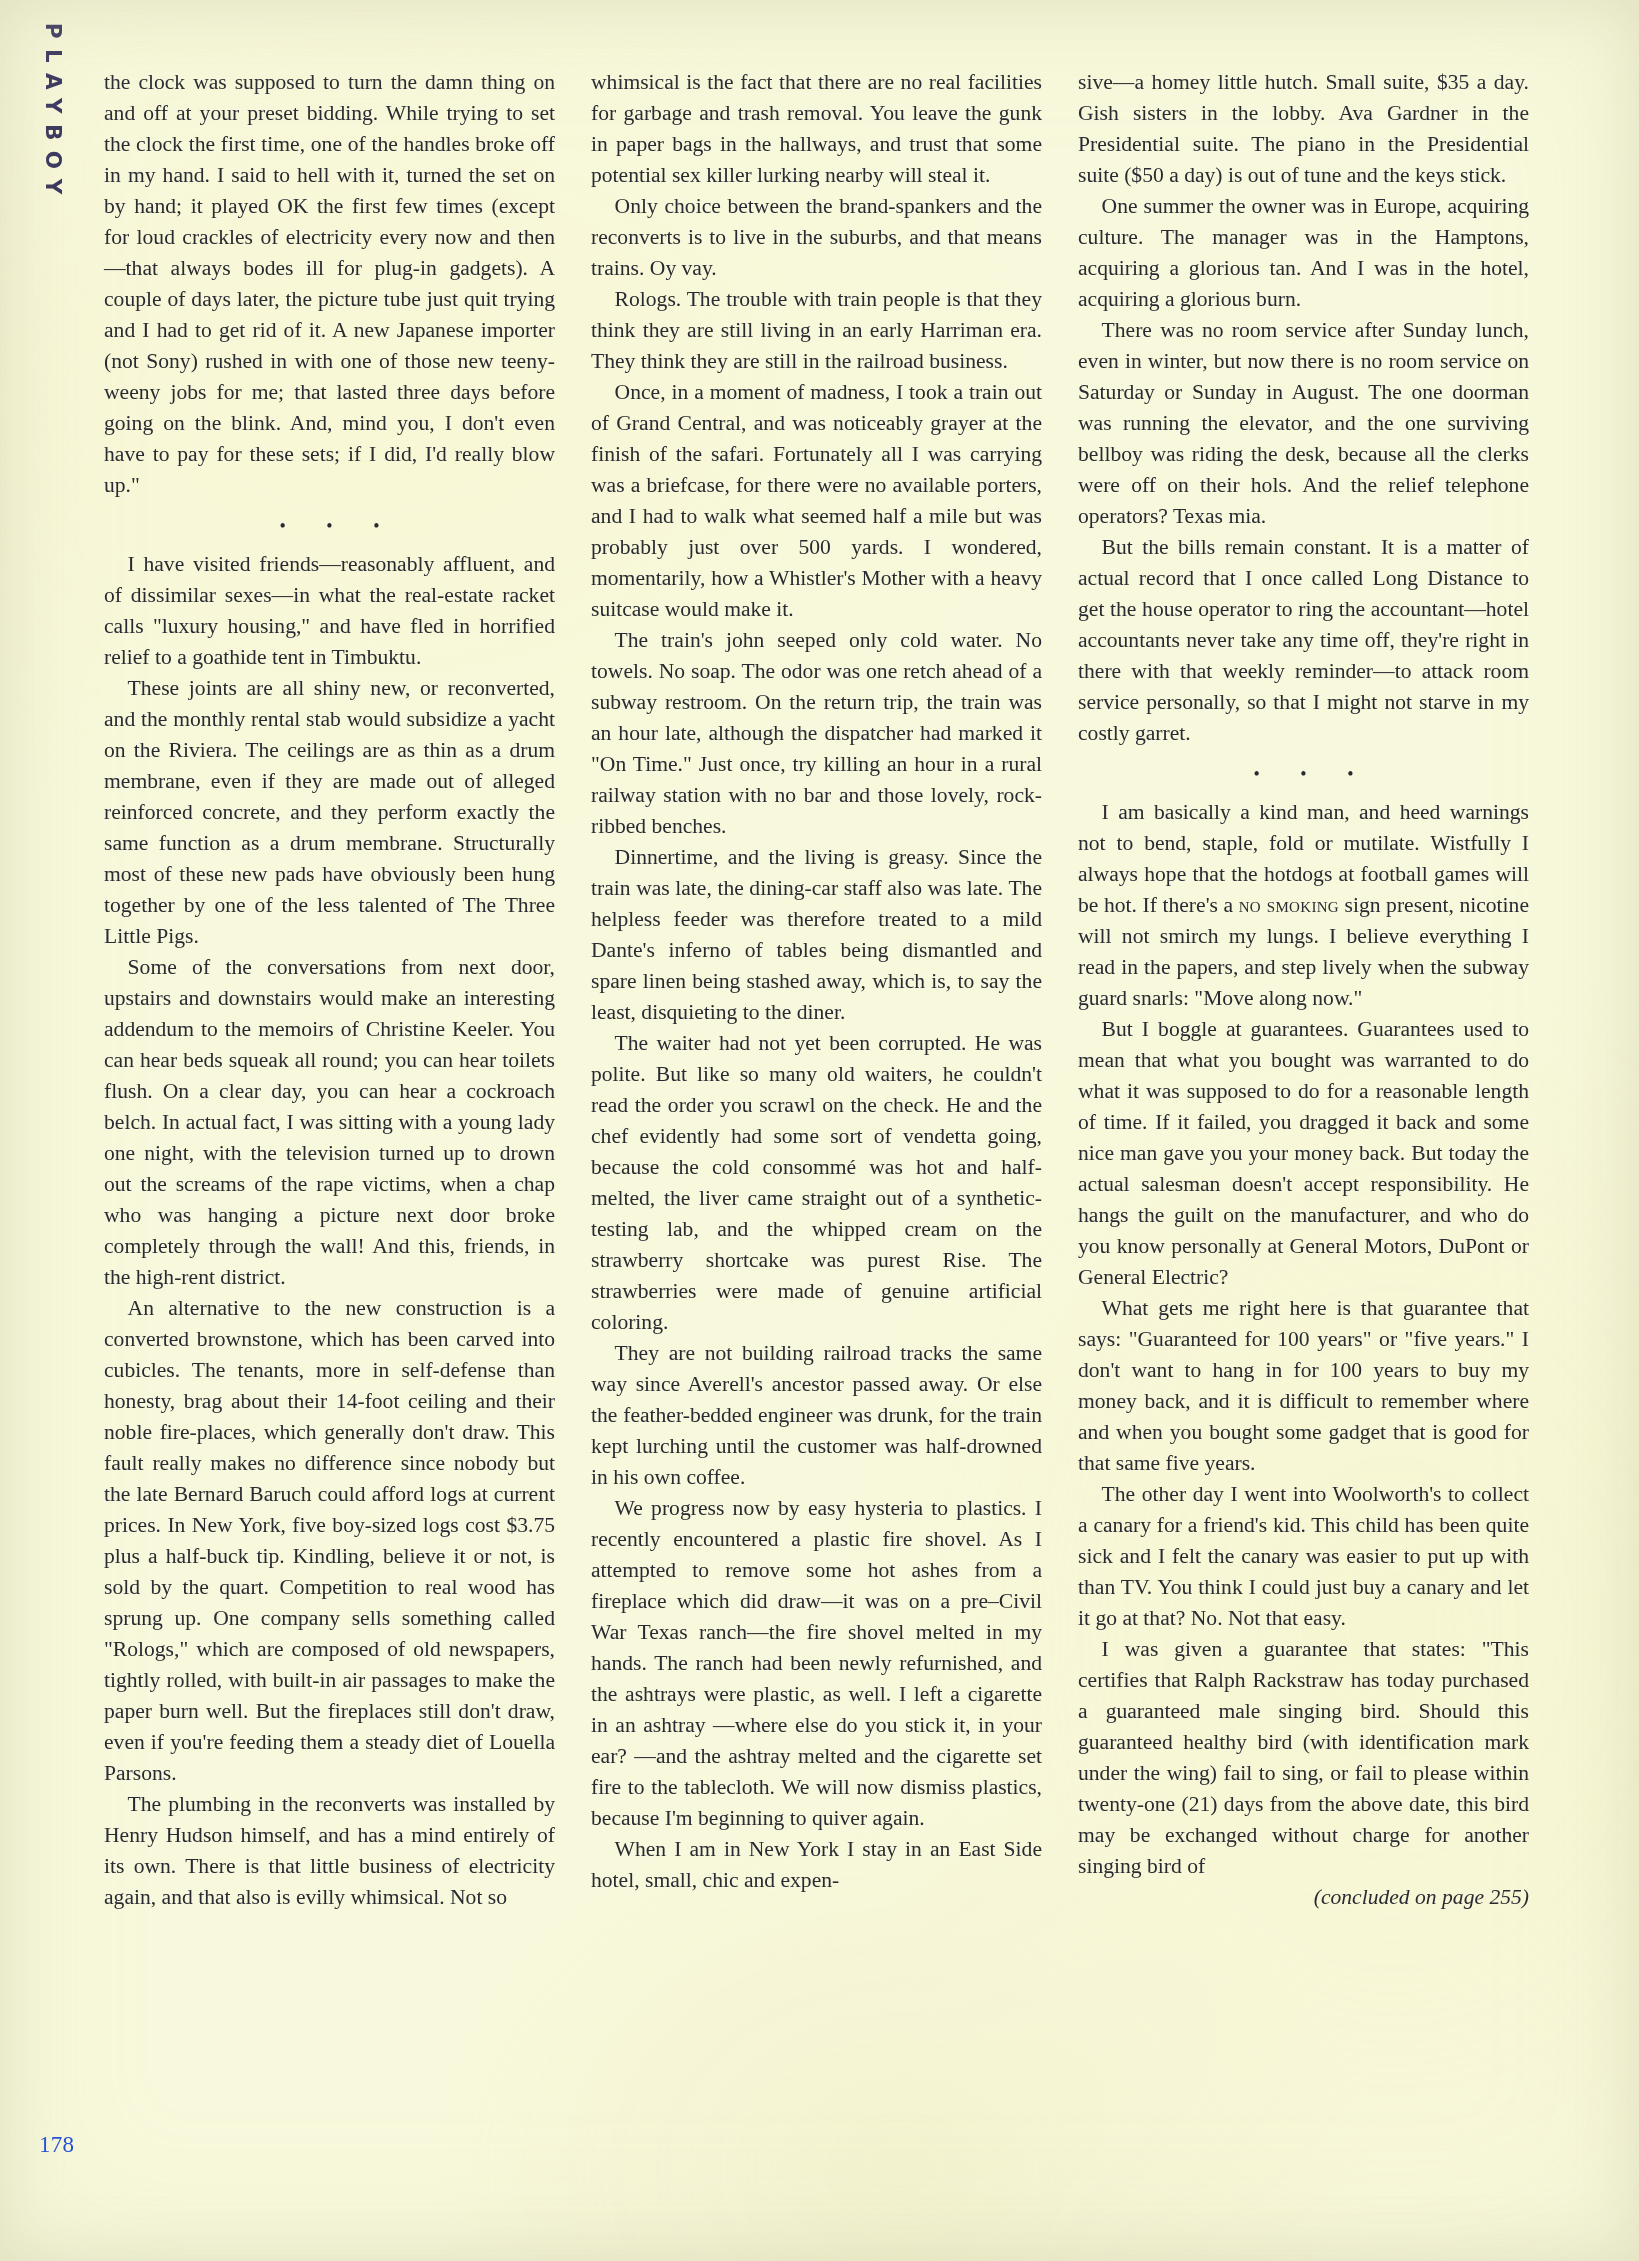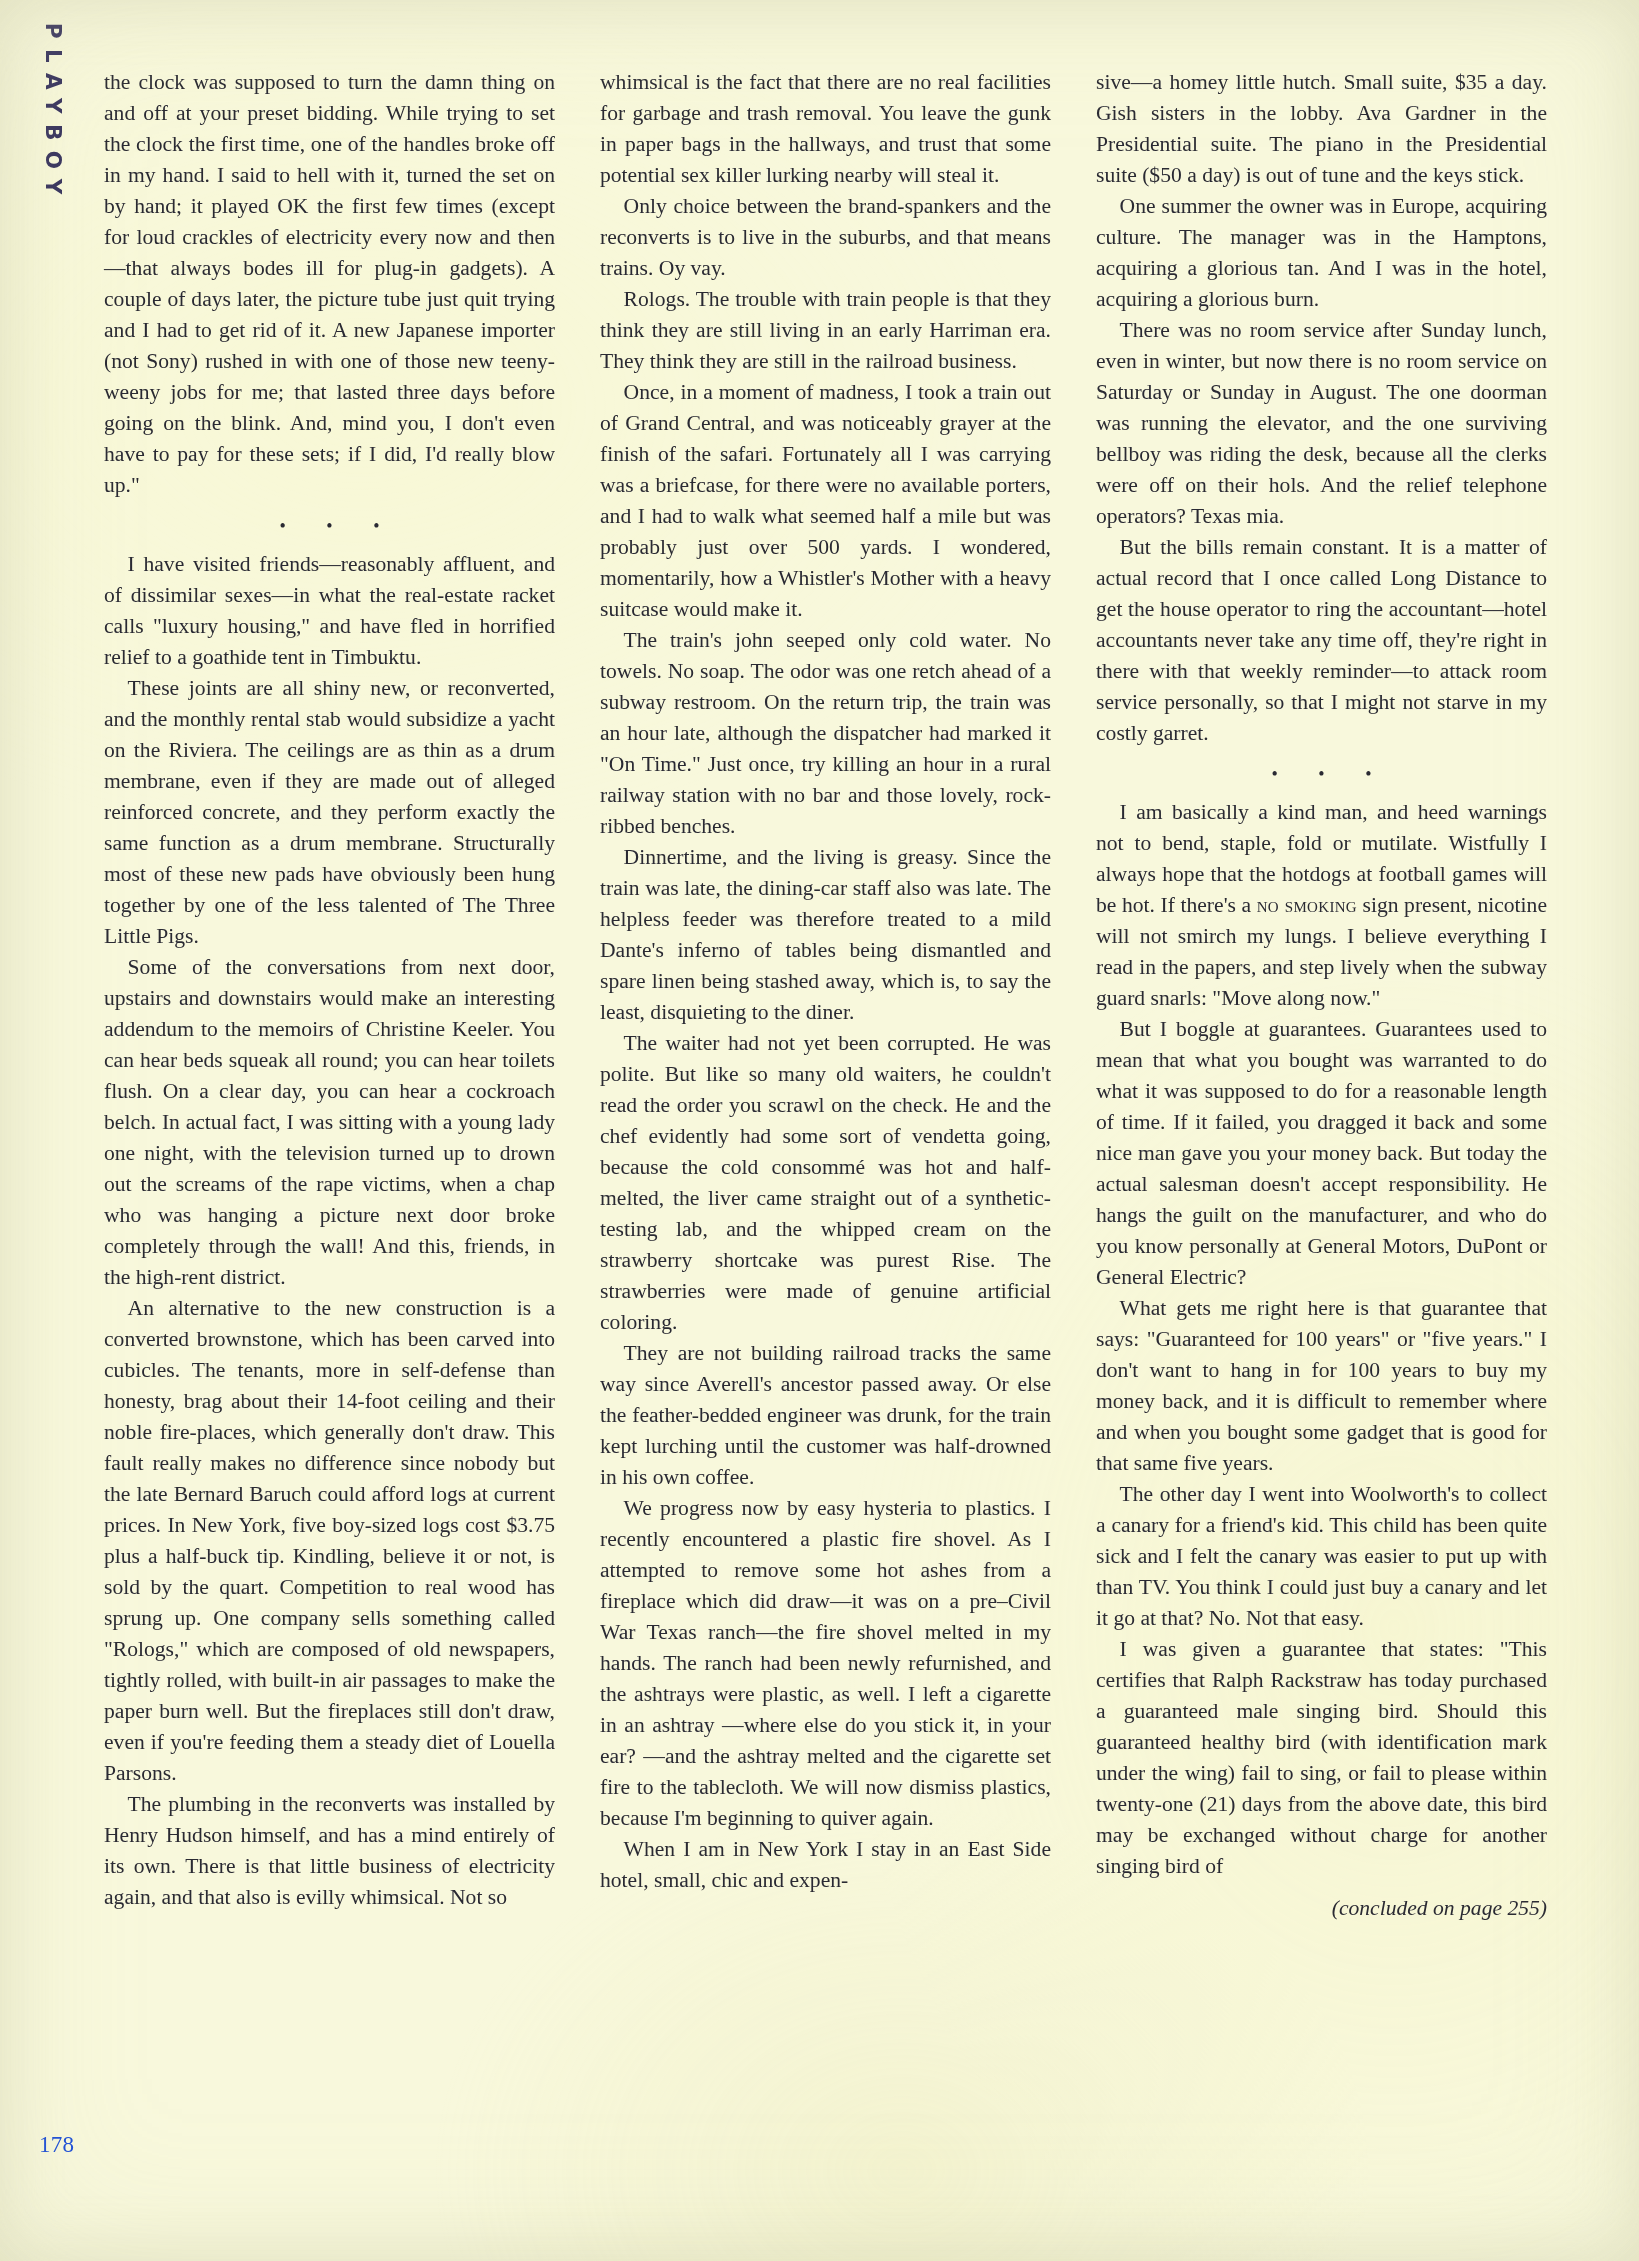--- a/index.html
+++ b/index.html
@@ -72,22 +72,21 @@
   }
 
   
   #columns {
     position: absolute;
     left: 104px;
     top: 67px;
     width: 1443px;
     height: 2100px;
     display: flex;
-    gap: 20px;
-    justify-content: space-between;
+    gap: 36px;
   }
   .column {
     width: 451px;
     flex: 0 0 451px;
     font-size: 21.6px;
     line-height: 31px;
     text-align: justify;
     text-justify: inter-word;
     hyphens: none;
     -webkit-hyphens: none;
@@ -115,21 +114,20 @@
     padding: 9.7px 0 8.3px 18px;
     font-size: 18px;
     line-height: 30.5px;
     color: #2a2a33;
   }
   .concl {
     display: block;
     text-align: right;
     font-style: italic;
     text-indent: 0;
-    margin-top: 11px;
   }
 </style>
 </head>
 <body>
 
 <div id="page">
 
   <div id="paper-grain"></div>
 
   <div id="masthead">

